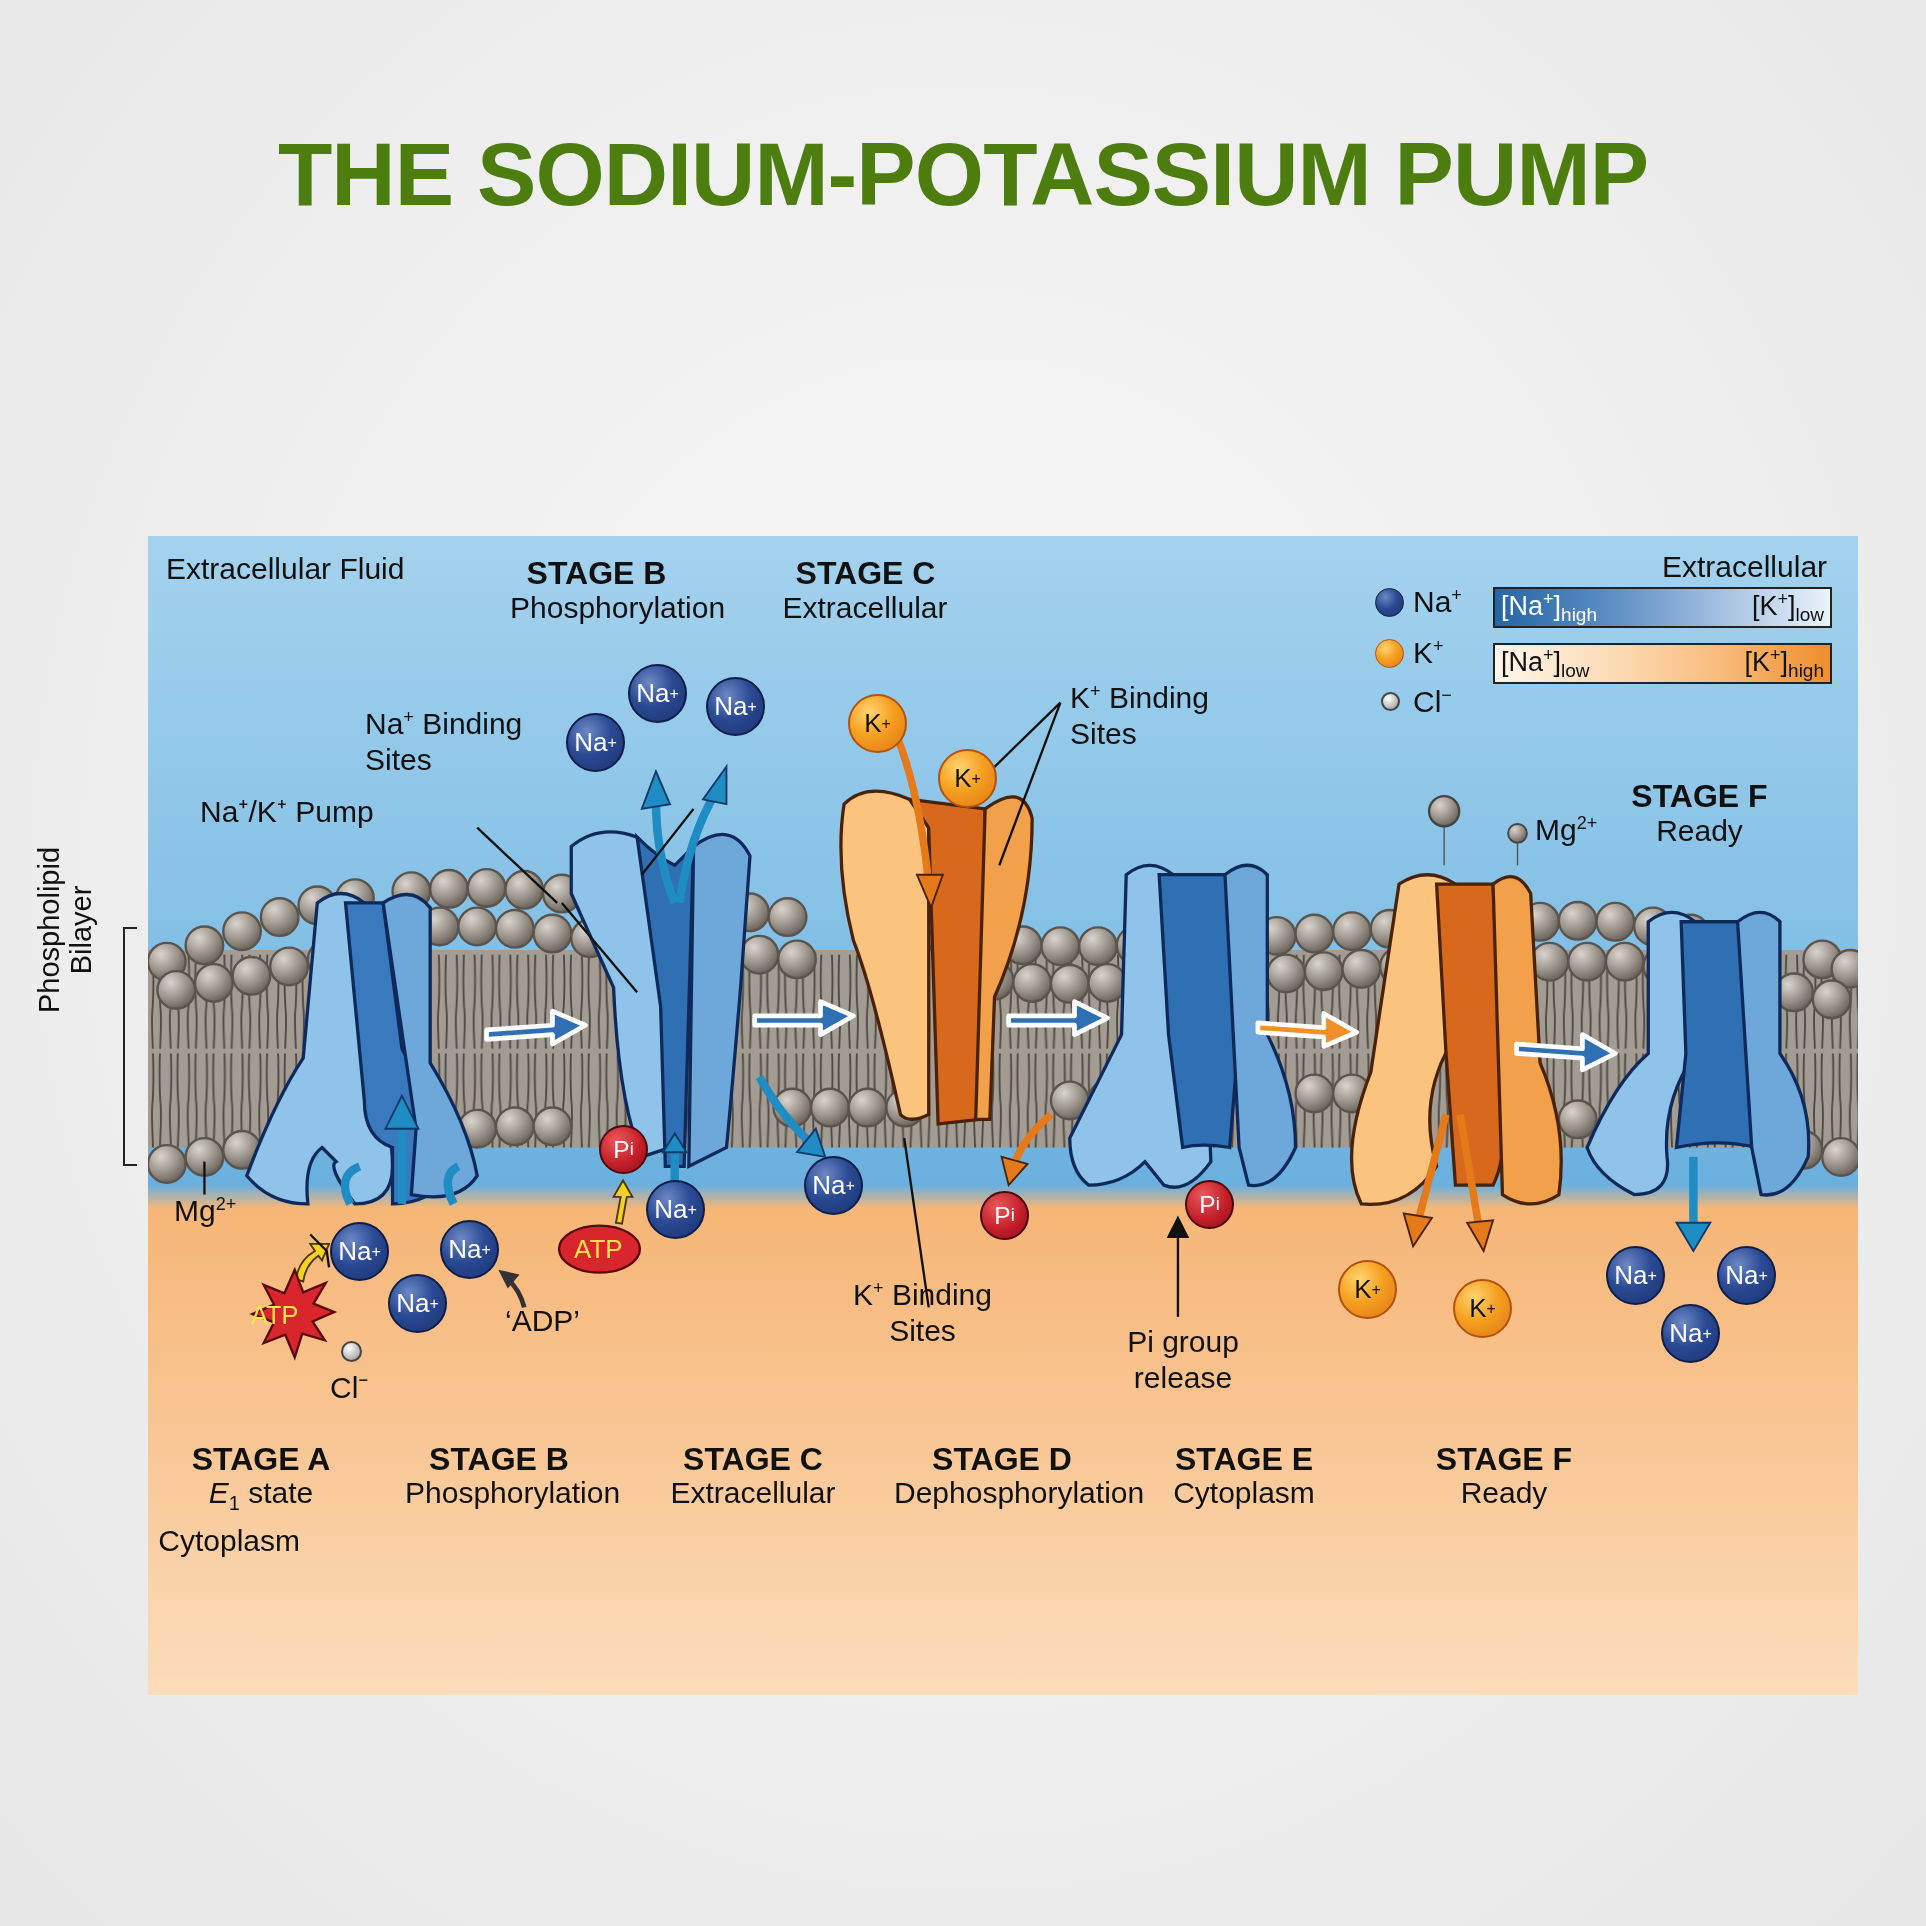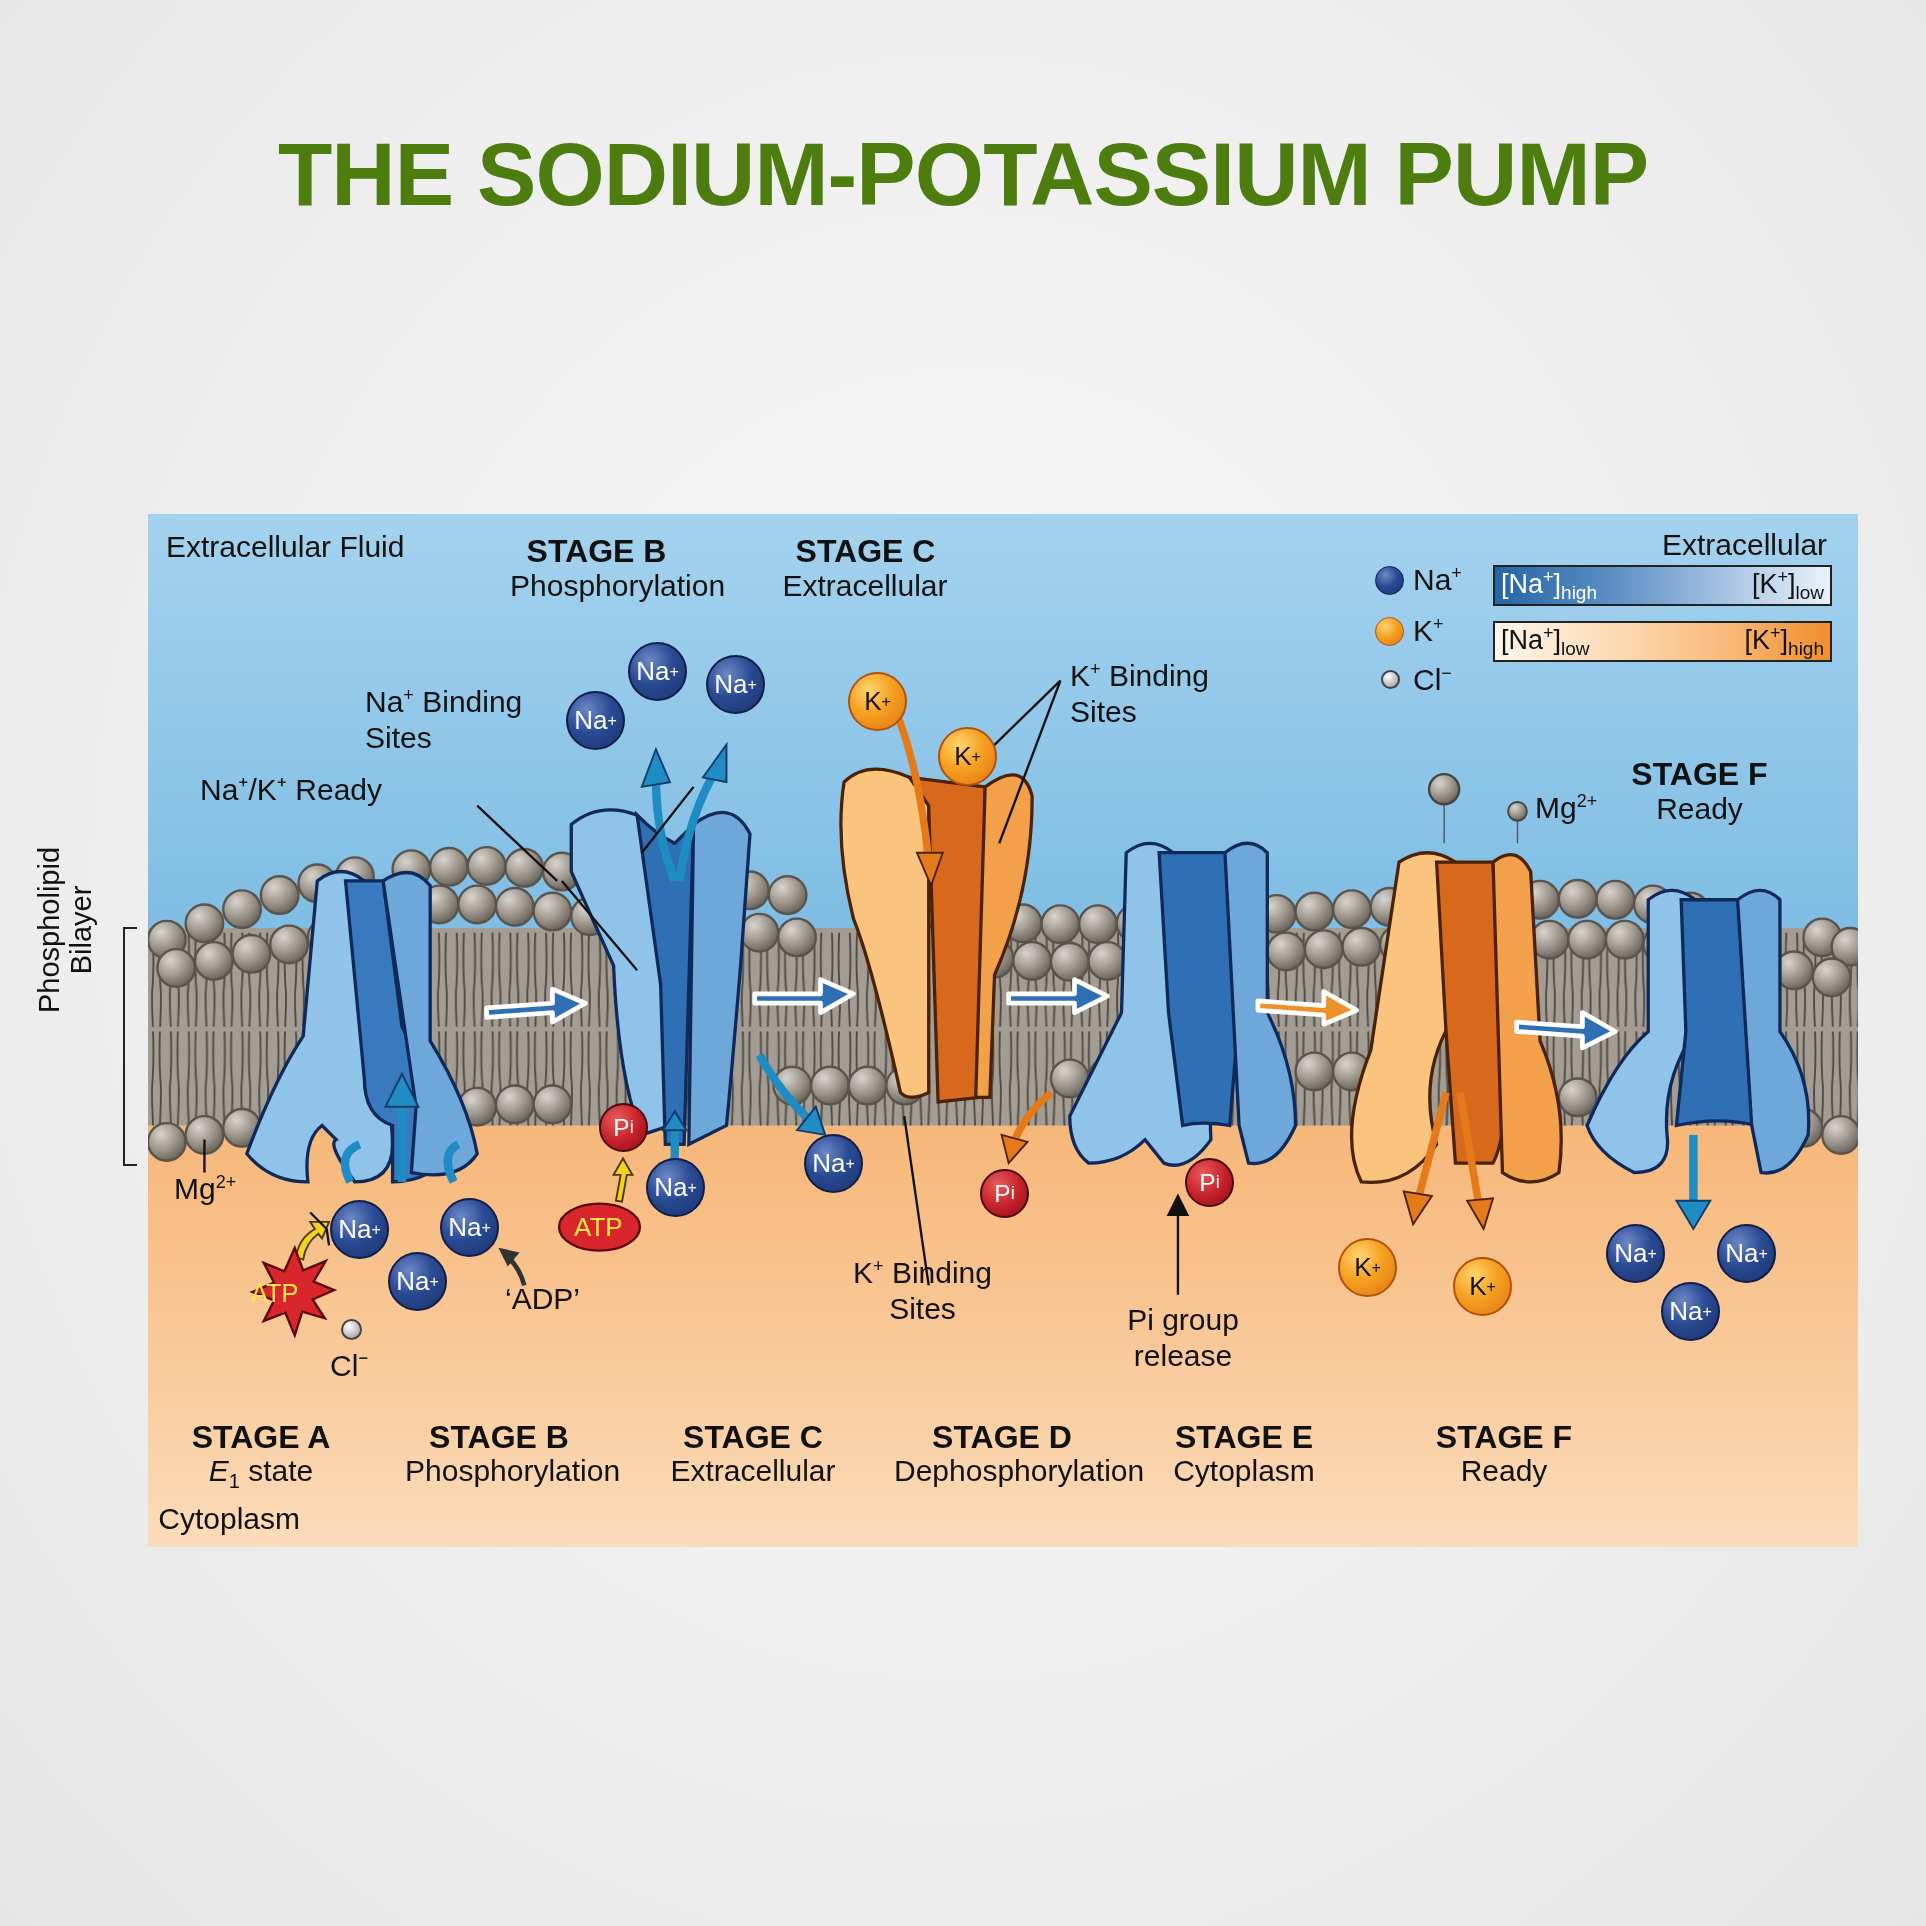--- a/index.html
+++ b/index.html
@@ -1,19 +1,19 @@
 <!DOCTYPE html>
 <html style="font-size:7.5px"><head>
 <meta charset="utf-8">
 <style>
   html,body{margin:0;padding:0;}
   body{width:1926px;height:1926px;overflow:hidden;background:radial-gradient(ellipse at 50% 45%,#f8f8f8 0%,#eeeeee 60%,#e6e6e6 100%);font-family:"Liberation Sans",sans-serif;color:#111;position:relative;}
   .title{position:absolute;left:0;top:127px;width:1926px;text-align:center;font-weight:bold;font-size:89px;line-height:94px;letter-spacing:-0.9px;color:#4d7c0f;}
   .title sup{font-size:52px;vertical-align:top;position:relative;top:-4.7px;}
-  .panel{position:absolute;left:148px;top:514px;width:1710px;height:1033px;overflow:hidden;background:linear-gradient(180deg,#a4d2ee 0%,#7fbde4 40%,#6ab0de 56%,#f6b677 58%,#f9c898 80%,#fbdcba 100%);}
+  .panel{position:absolute;left:148px;top:536px;width:1710px;height:1159px;overflow:hidden;background:linear-gradient(180deg,#a4d2ee 0%,#7fbde4 40%,#6ab0de 56%,#f6b677 58%,#f9c898 80%,#fbdcba 100%);}
   .lbl{position:absolute;font-size:30px;color:#111;white-space:nowrap;}
   .stage-h{position:absolute;font-weight:bold;font-size:32px;text-align:center;white-space:nowrap;color:#111;}
   .stage-s{position:absolute;font-size:30px;text-align:center;white-space:nowrap;color:#111;}
   .ion{position:absolute;border-radius:50%;border:2.4px solid #0e1d4a;color:#fff;font-size:26px;display:flex;align-items:center;justify-content:center;box-sizing:border-box;}
   .na{background:radial-gradient(circle at 35% 30%,#6d88c5 0%,#2a4a93 45%,#1c326e 100%);width:59px;height:59px;}
   .k{background:radial-gradient(circle at 35% 30%,#ffd470 0%,#f5a020 45%,#e07414 100%);border-color:#b4510e;color:#111;width:59px;height:59px;}
   .pi{background:radial-gradient(circle at 35% 30%,#e85a5a 0%,#c41e2a 55%,#8e1018 100%);border-color:#4a0a0e;width:49px;height:49px;font-size:24.5px;}
   .cl{background:radial-gradient(circle at 35% 30%,#fff 0%,#bdbdbd 60%,#8a8a8a 100%);border:2.4px solid #444;width:21px;height:21px;}
   .ion sup{font-size:16px;}
   .legend-box{position:absolute;width:339px;height:41px;border:2.4px solid #222;box-sizing:border-box;font-size:27px;display:flex;justify-content:space-between;align-items:flex-end;padding:0 6px;gap:12px;}
@@ -267,21 +267,21 @@
   <div class="stage-s" style="left:362px;top:55px;width:174px;">Phosphorylation</div>
   <div class="stage-h" style="left:640px;top:19px;width:155px;">STAGE C</div>
   <div class="stage-s" style="left:630px;top:55px;width:174px;">Extracellular</div>
   <div class="stage-h" style="left:1481px;top:242px;width:141px;">STAGE F</div>
   <div class="stage-s" style="left:1481px;top:278px;width:141px;">Ready</div>
 
   <div class="lbl" style="left:217px;top:163px;line-height:36px;">
     <div><span>Na</span><sup>+</sup> <span>Binding</span></div>
     <div>Sites</div>
   </div>
-  <div class="lbl" style="left:52px;top:254px;">Na⁺/K⁺ Ready</div>
+  <div class="lbl" style="left:52px;top:254px;">Na⁺/K⁺ Pump</div>
   <div class="lbl" style="left:922px;top:137px;line-height:36px;">
     <div><span>K</span><sup>+</sup> <span>Binding</span></div>
     <div>Sites</div>
   </div>
   <div class="lbl" style="left:1387px;top:277px;"><span>Mg</span><sup>2+</sup></div>
 
   <div class="lbl" style="left:1514px;top:14px;">Extracellular</div>
   <div>
     <div class="ion na" style="left:1227px;top:52px;width:29px;height:29px;border-width:1.9px;"></div>
     <div class="lbl" style="left:1265px;top:49px;"><span>Na</span><sup>+</sup></div>

